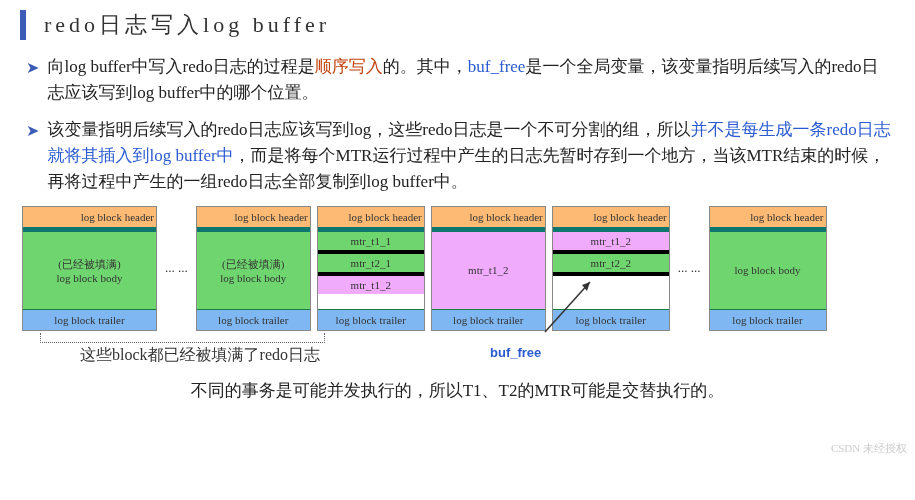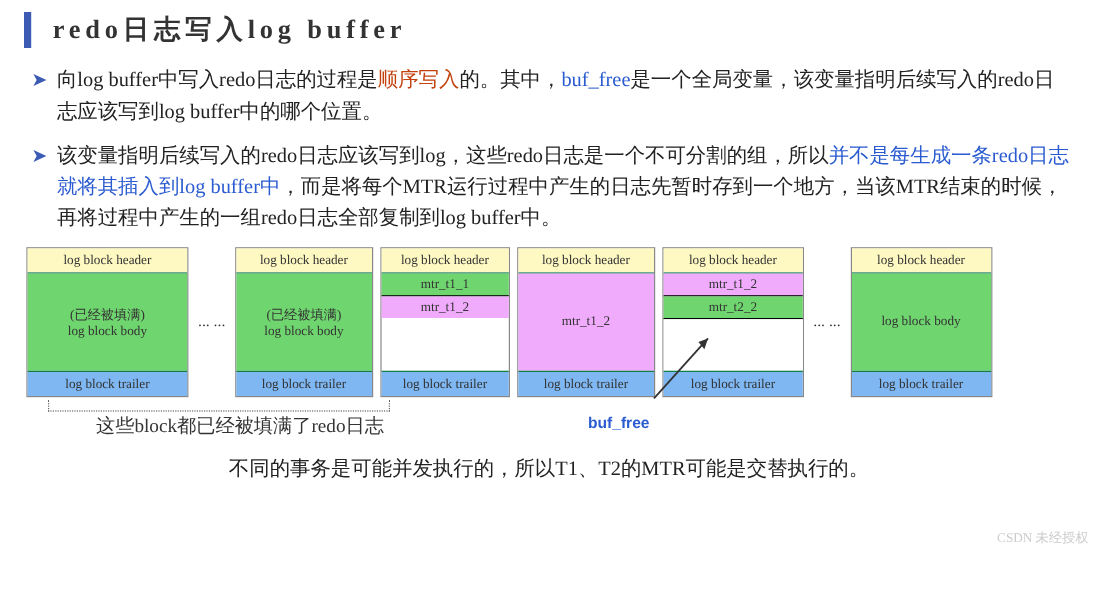--- a/index.html
+++ b/index.html
@@ -14,21 +14,20 @@
   .title-wrap {
     border-left: 6px solid #3b5bb5;
     padding-left: 18px;
     margin-bottom: 14px;
   }
   .title {
     font-size: 22px;
     letter-spacing: 4px;
     color: #333;
     font-family: "SimSun", serif;
-    font-weight: bold;
   }
   .bullets { margin-left: 6px; }
   .bullet {
     display: flex;
     margin-bottom: 10px;
     font-size: 17px;
     line-height: 1.55;
     color: #222;
     font-family: "KaiTi","STKaiti","SimSun",serif;
   }
@@ -51,24 +50,24 @@
     padding: 0 2px;
   }
   .block {
     border: 1px solid #888;
     display: flex;
     flex-direction: column;
     font-size: 11px;
     text-align: center;
     color: #333;
   }
-  .hdr { background: #fef9c3; border-bottom: 1px solid #0f766e; padding: 4px 2px; }
+  .hdr { background: #fdba74; border-bottom: 5px solid #0f766e; padding: 4px 2px; text-align: right; }
   .body-full { background: #6fd66f; flex: 1; display: flex; flex-direction: column; justify-content: center; padding: 8px 2px; }
   .body-rows { display: flex; flex-direction: column; flex: 1; }
-  .body-rows .row { border-bottom: 1px solid #000000; padding: 3px 2px; }
+  .body-rows .row { border-bottom: 4px solid #000000; padding: 3px 2px; }
   .body-rows .row:last-child { border-bottom: none; }
   .row-pink { background: #f0abfc; }
   .row-green { background: #6fd66f; }
   .row-empty { background: #fff; flex: 1; }
   .trailer { background: #7fb7f2; border-top: 1px solid #15803d; padding: 4px 2px; }
   .dots { font-size: 13px; color: #333; padding: 0 2px; align-self: center; }
 
   .b1 { width: 135px; height: 125px; }
   .b2 { width: 115px; height: 125px; }
   .b3 { width: 108px; height: 125px; }
@@ -153,20 +152,21 @@
     <div class="body-full">
       <div>(已经被填满)</div>
       <div>log block body</div>
     </div>
     <div class="trailer">log block trailer</div>
   </div>
   <div class="block b3">
     <div class="hdr">log block header</div>
     <div class="body-rows">
       <div class="row row-green">mtr_t1_1</div>
+      <div class="row row-green">mtr_t2_1</div>
       <div class="row row-pink">mtr_t1_2</div>
     </div>
     <div class="trailer">log block trailer</div>
   </div>
   <div class="block b4">
     <div class="hdr">log block header</div>
     <div class="body-rows">
       <div class="row row-pink" style="flex:1; display:flex; align-items:center; justify-content:center;">mtr_t1_2</div>
     </div>
     <div class="trailer">log block trailer</div>

